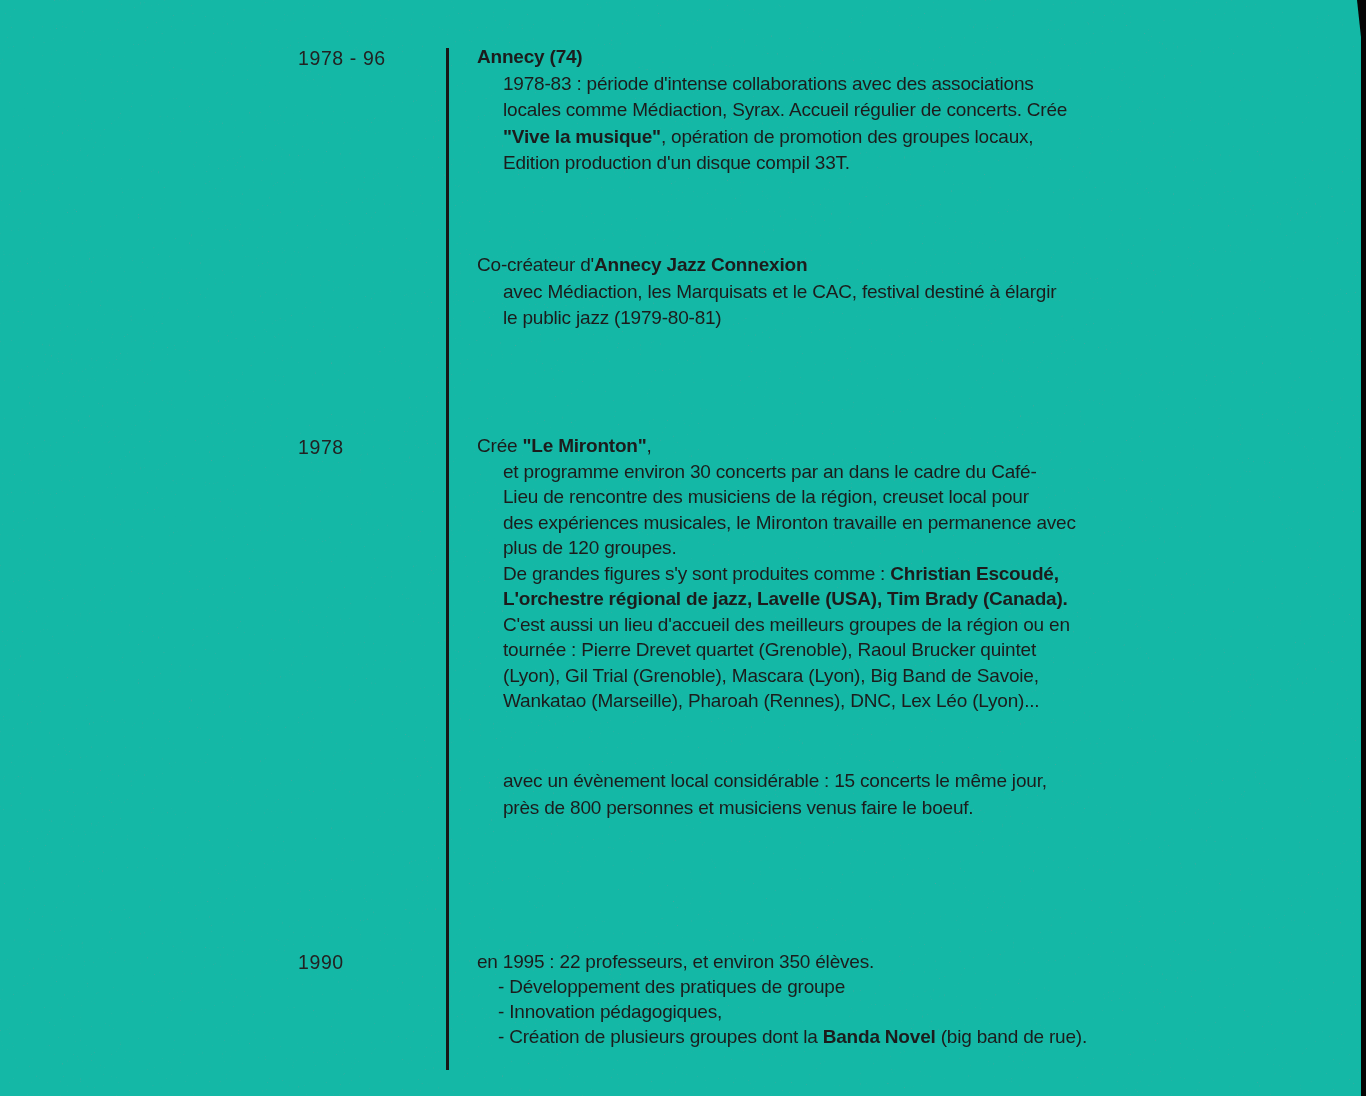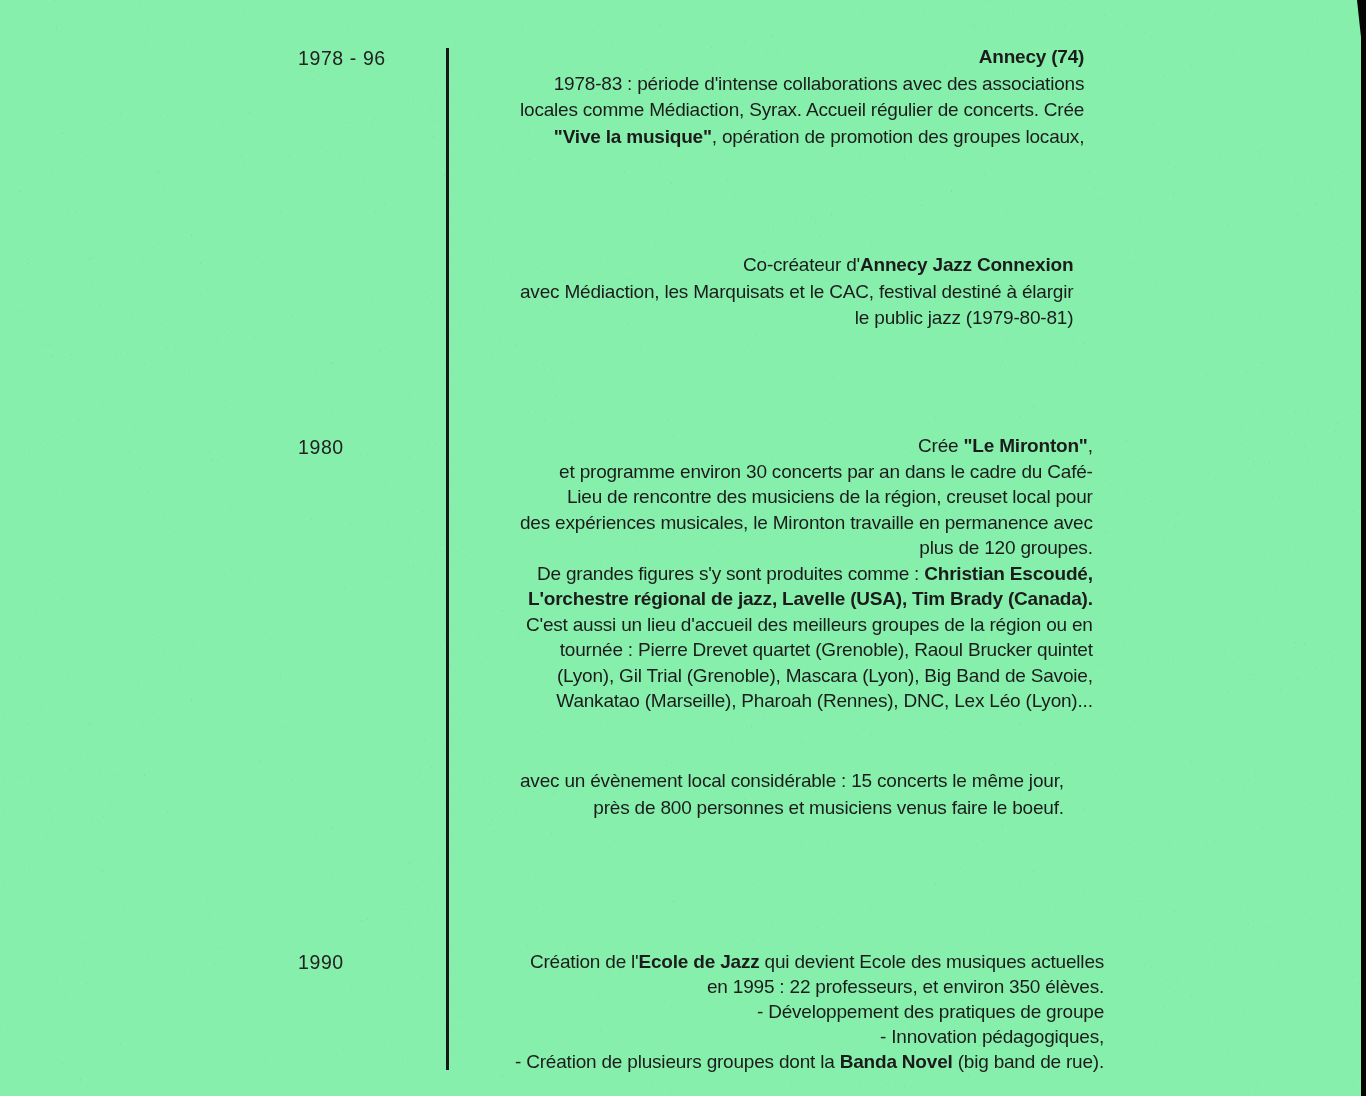--- a/index.html
+++ b/index.html
@@ -4,21 +4,21 @@
 <style>
   html, body {
     margin: 0;
     padding: 0;
     background: #e8e8e6;
   }
   .page {
     position: relative;
     width: 1366px;
     height: 1096px;
-    background: #86efac;
+    background: #14b8a6;
     overflow: hidden;
     font-family: "Liberation Sans", "DejaVu Sans", sans-serif;
     color: #1b1b1b;
   }
   .noise-svg {
     position: absolute;
     left: 0; top: 0;
     width: 1366px;
     height: 1096px;
     pointer-events: none;
@@ -51,22 +51,21 @@
   .date {
     position: absolute;
     left: 298px;
     font-size: 19.5px;
     line-height: 24px;
     letter-spacing: 0.6px;
     color: #222;
   }
   .block {
     position: absolute;
-    left: 494px;
-    text-align: right;
+    left: 477px;
   }
   .line {
     white-space: nowrap;
     font-size: 19px;
     letter-spacing: -0.2px;
     color: #1c1c1c;
   }
   .lh-26  .line { line-height: 26.5px; }
   .lh-255 .line { line-height: 25.5px; }
   .lh-25  .line { line-height: 25px; }
@@ -87,28 +86,29 @@
       </filter>
     </defs>
     <rect width="1366" height="1096" filter="url(#grain)" opacity="0.8"></rect>
   </svg>
 
   <div class="timeline-rule"></div>
   <div class="scan-edge"></div>
   <div class="scan-edge-top"></div>
 
   <div class="date" style="top:46px">1978 - 96</div>
-  <div class="date" style="top:435px">1980</div>
+  <div class="date" style="top:435px">1978</div>
   <div class="date" style="top:950px">1990</div>
 
   <div class="block lh-26" style="top:44px">
       <div class="line indent-0"><span class="bold">Annecy (74)</span></div>
       <div class="line indent-1"><span>1978-83 : période d'intense collaborations avec des associations</span></div>
       <div class="line indent-1"><span>locales comme Médiaction, Syrax. Accueil régulier de concerts. Crée</span></div>
       <div class="line indent-1"><span class="bold">"Vive la musique"</span><span>, opération de promotion des groupes locaux,</span></div>
+      <div class="line indent-1"><span>Edition production d'un disque compil 33T.</span></div>
     </div>
 
   <div class="block lh-26" style="top:252px">
       <div class="line indent-0"><span>Co-créateur d'</span><span class="bold">Annecy Jazz Connexion</span></div>
       <div class="line indent-1"><span>avec Médiaction, les Marquisats  et le CAC, festival destiné à élargir</span></div>
       <div class="line indent-1"><span>le public jazz (1979-80-81)</span></div>
     </div>
 
   <div class="block lh-255" style="top:433px">
       <div class="line indent-0"><span>Crée </span><span class="bold">"Le Mironton"</span><span>,</span></div>
@@ -123,20 +123,19 @@
       <div class="line indent-1"><span>(Lyon), Gil Trial (Grenoble), Mascara (Lyon), Big Band de Savoie,</span></div>
       <div class="line indent-1"><span>Wankatao (Marseille), Pharoah (Rennes), DNC, Lex Léo (Lyon)...</span></div>
     </div>
 
   <div class="block lh-26" style="top:768px">
       <div class="line indent-1"><span>avec un évènement local considérable : 15 concerts le même jour,</span></div>
       <div class="line indent-1"><span>près de 800 personnes et musiciens venus faire le boeuf.</span></div>
     </div>
 
   <div class="block lh-25" style="top:949px">
-      <div class="line indent-0"><span>Création de l'</span><span class="bold">Ecole de Jazz</span><span> qui devient Ecole des musiques actuelles</span></div>
       <div class="line indent-0"><span>en 1995 : 22 professeurs, et environ 350 élèves.</span></div>
       <div class="line indent-2"><span>- Développement des pratiques de groupe</span></div>
       <div class="line indent-2"><span>- Innovation pédagogiques,</span></div>
       <div class="line indent-2"><span>- Création de plusieurs groupes dont la </span><span class="bold">Banda Novel</span><span> (big band de rue).</span></div>
     </div>
 
 </div>
 
 </body></html>

